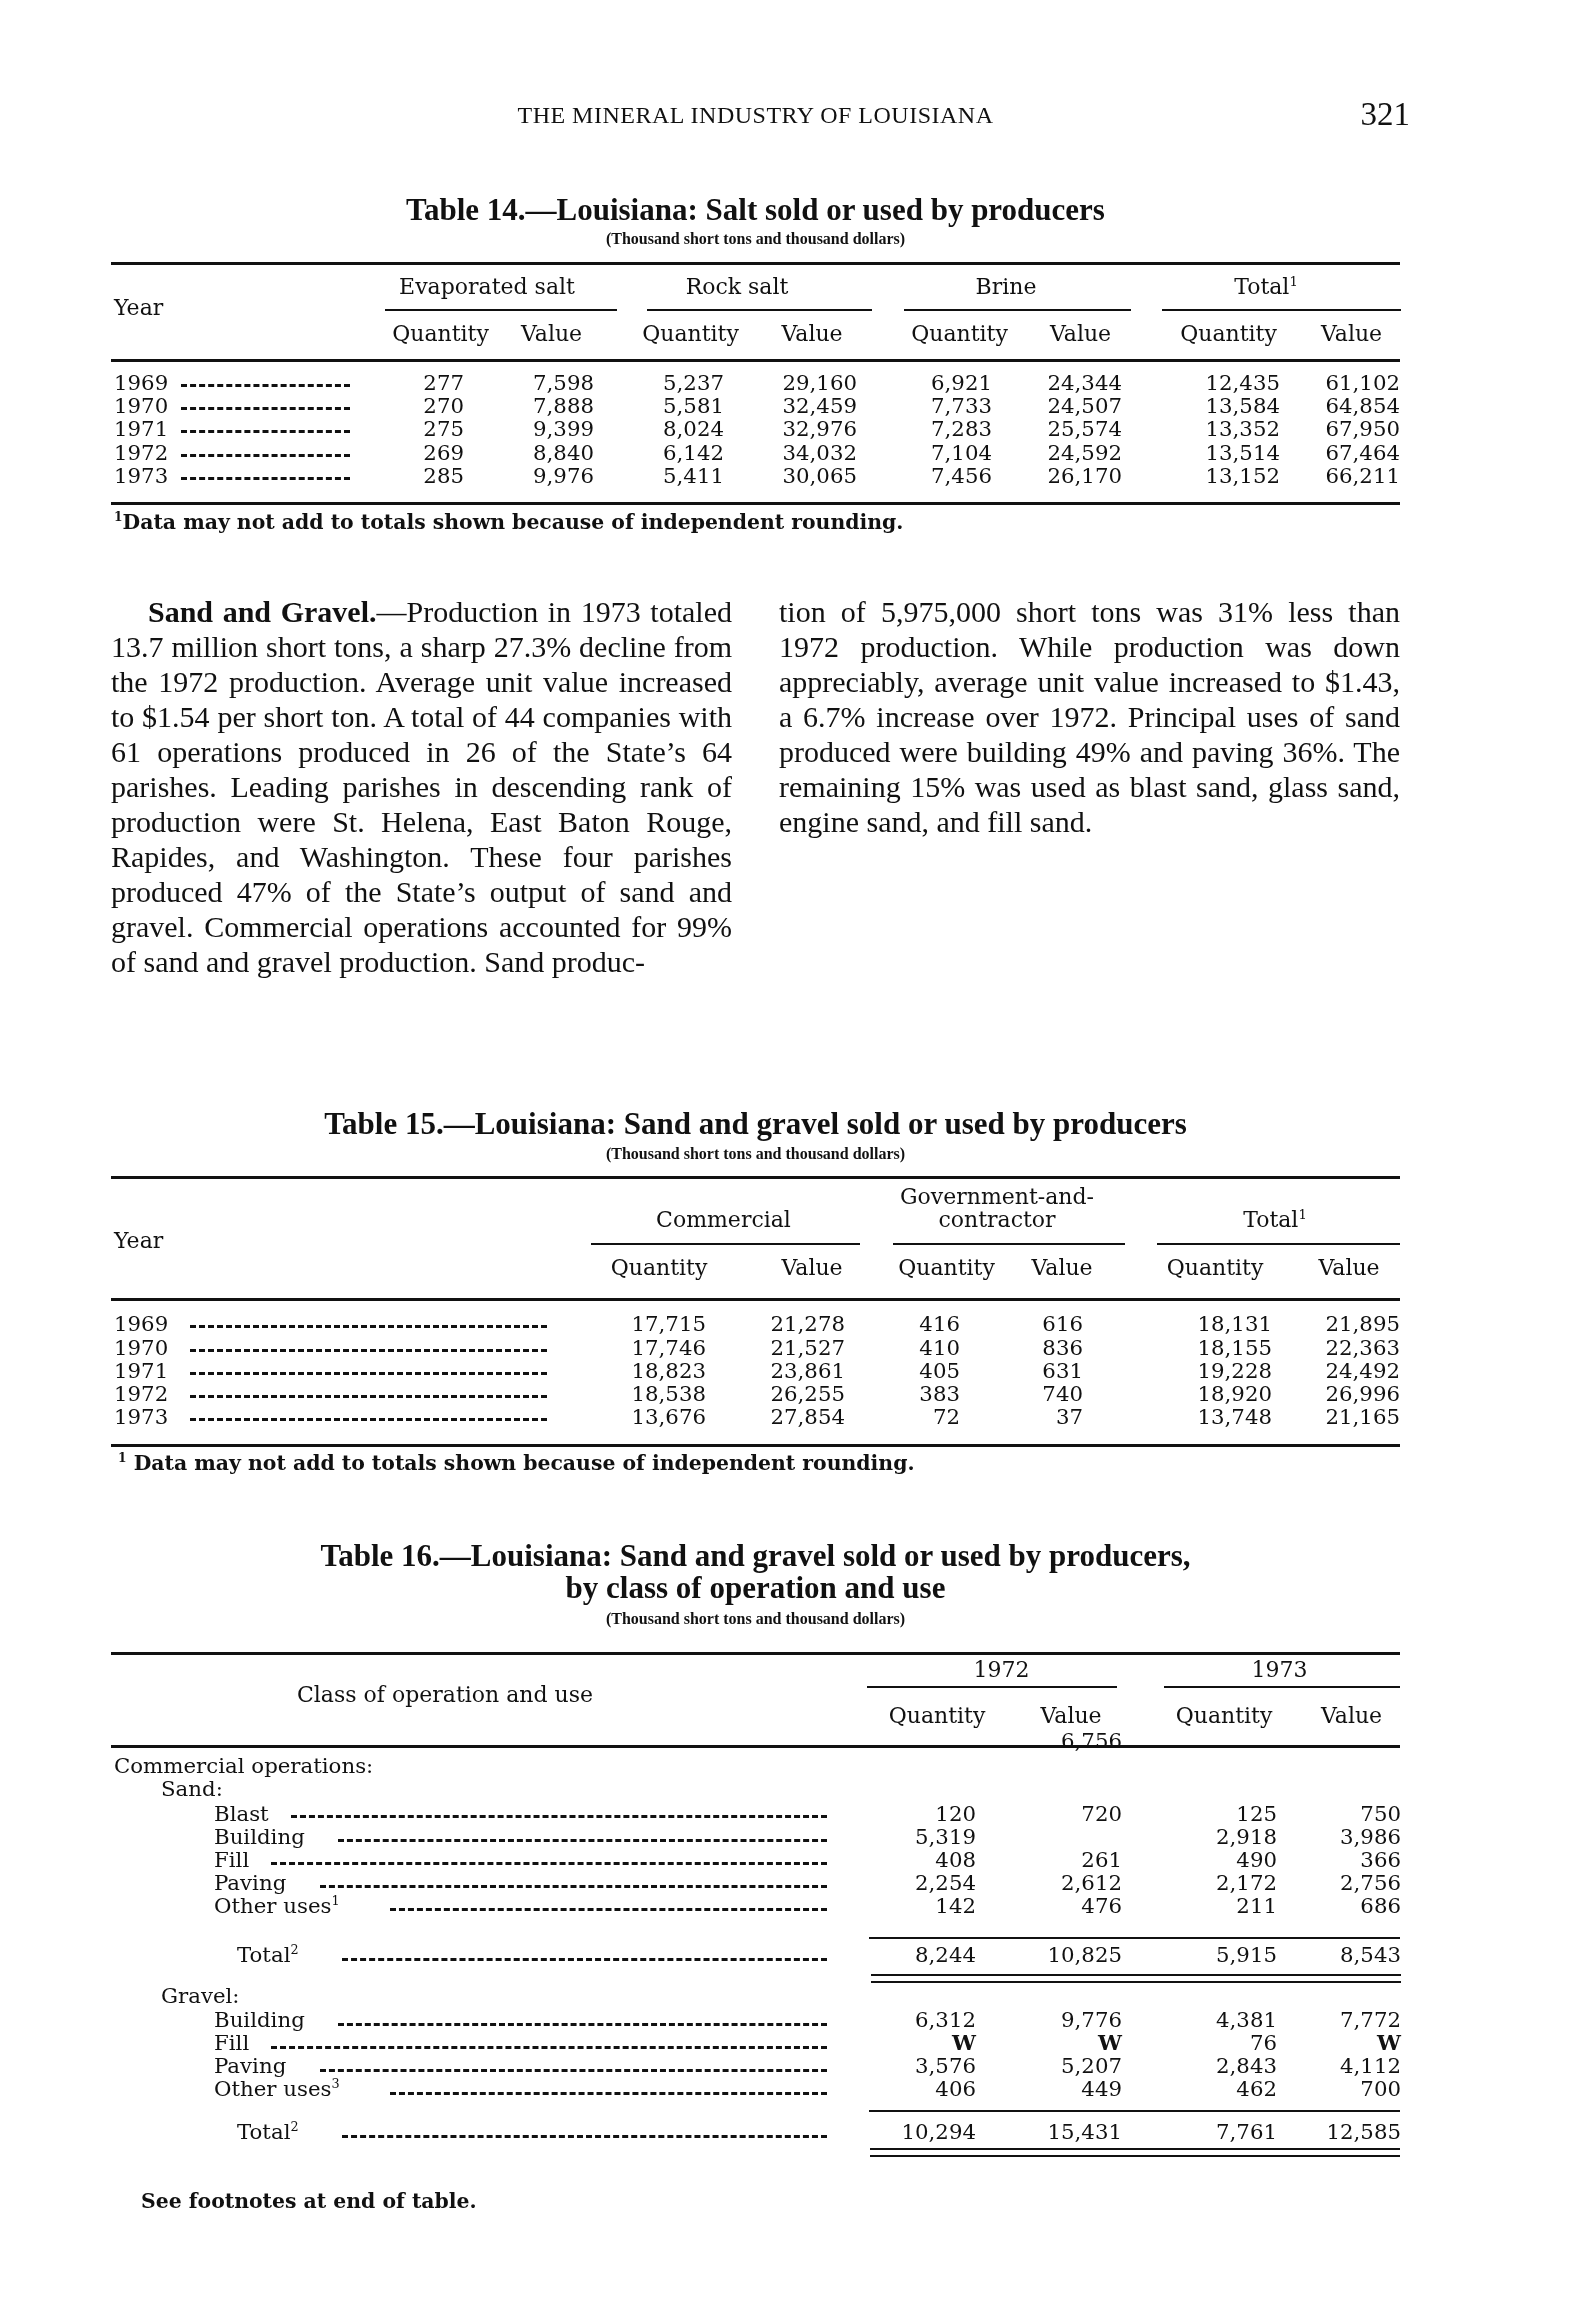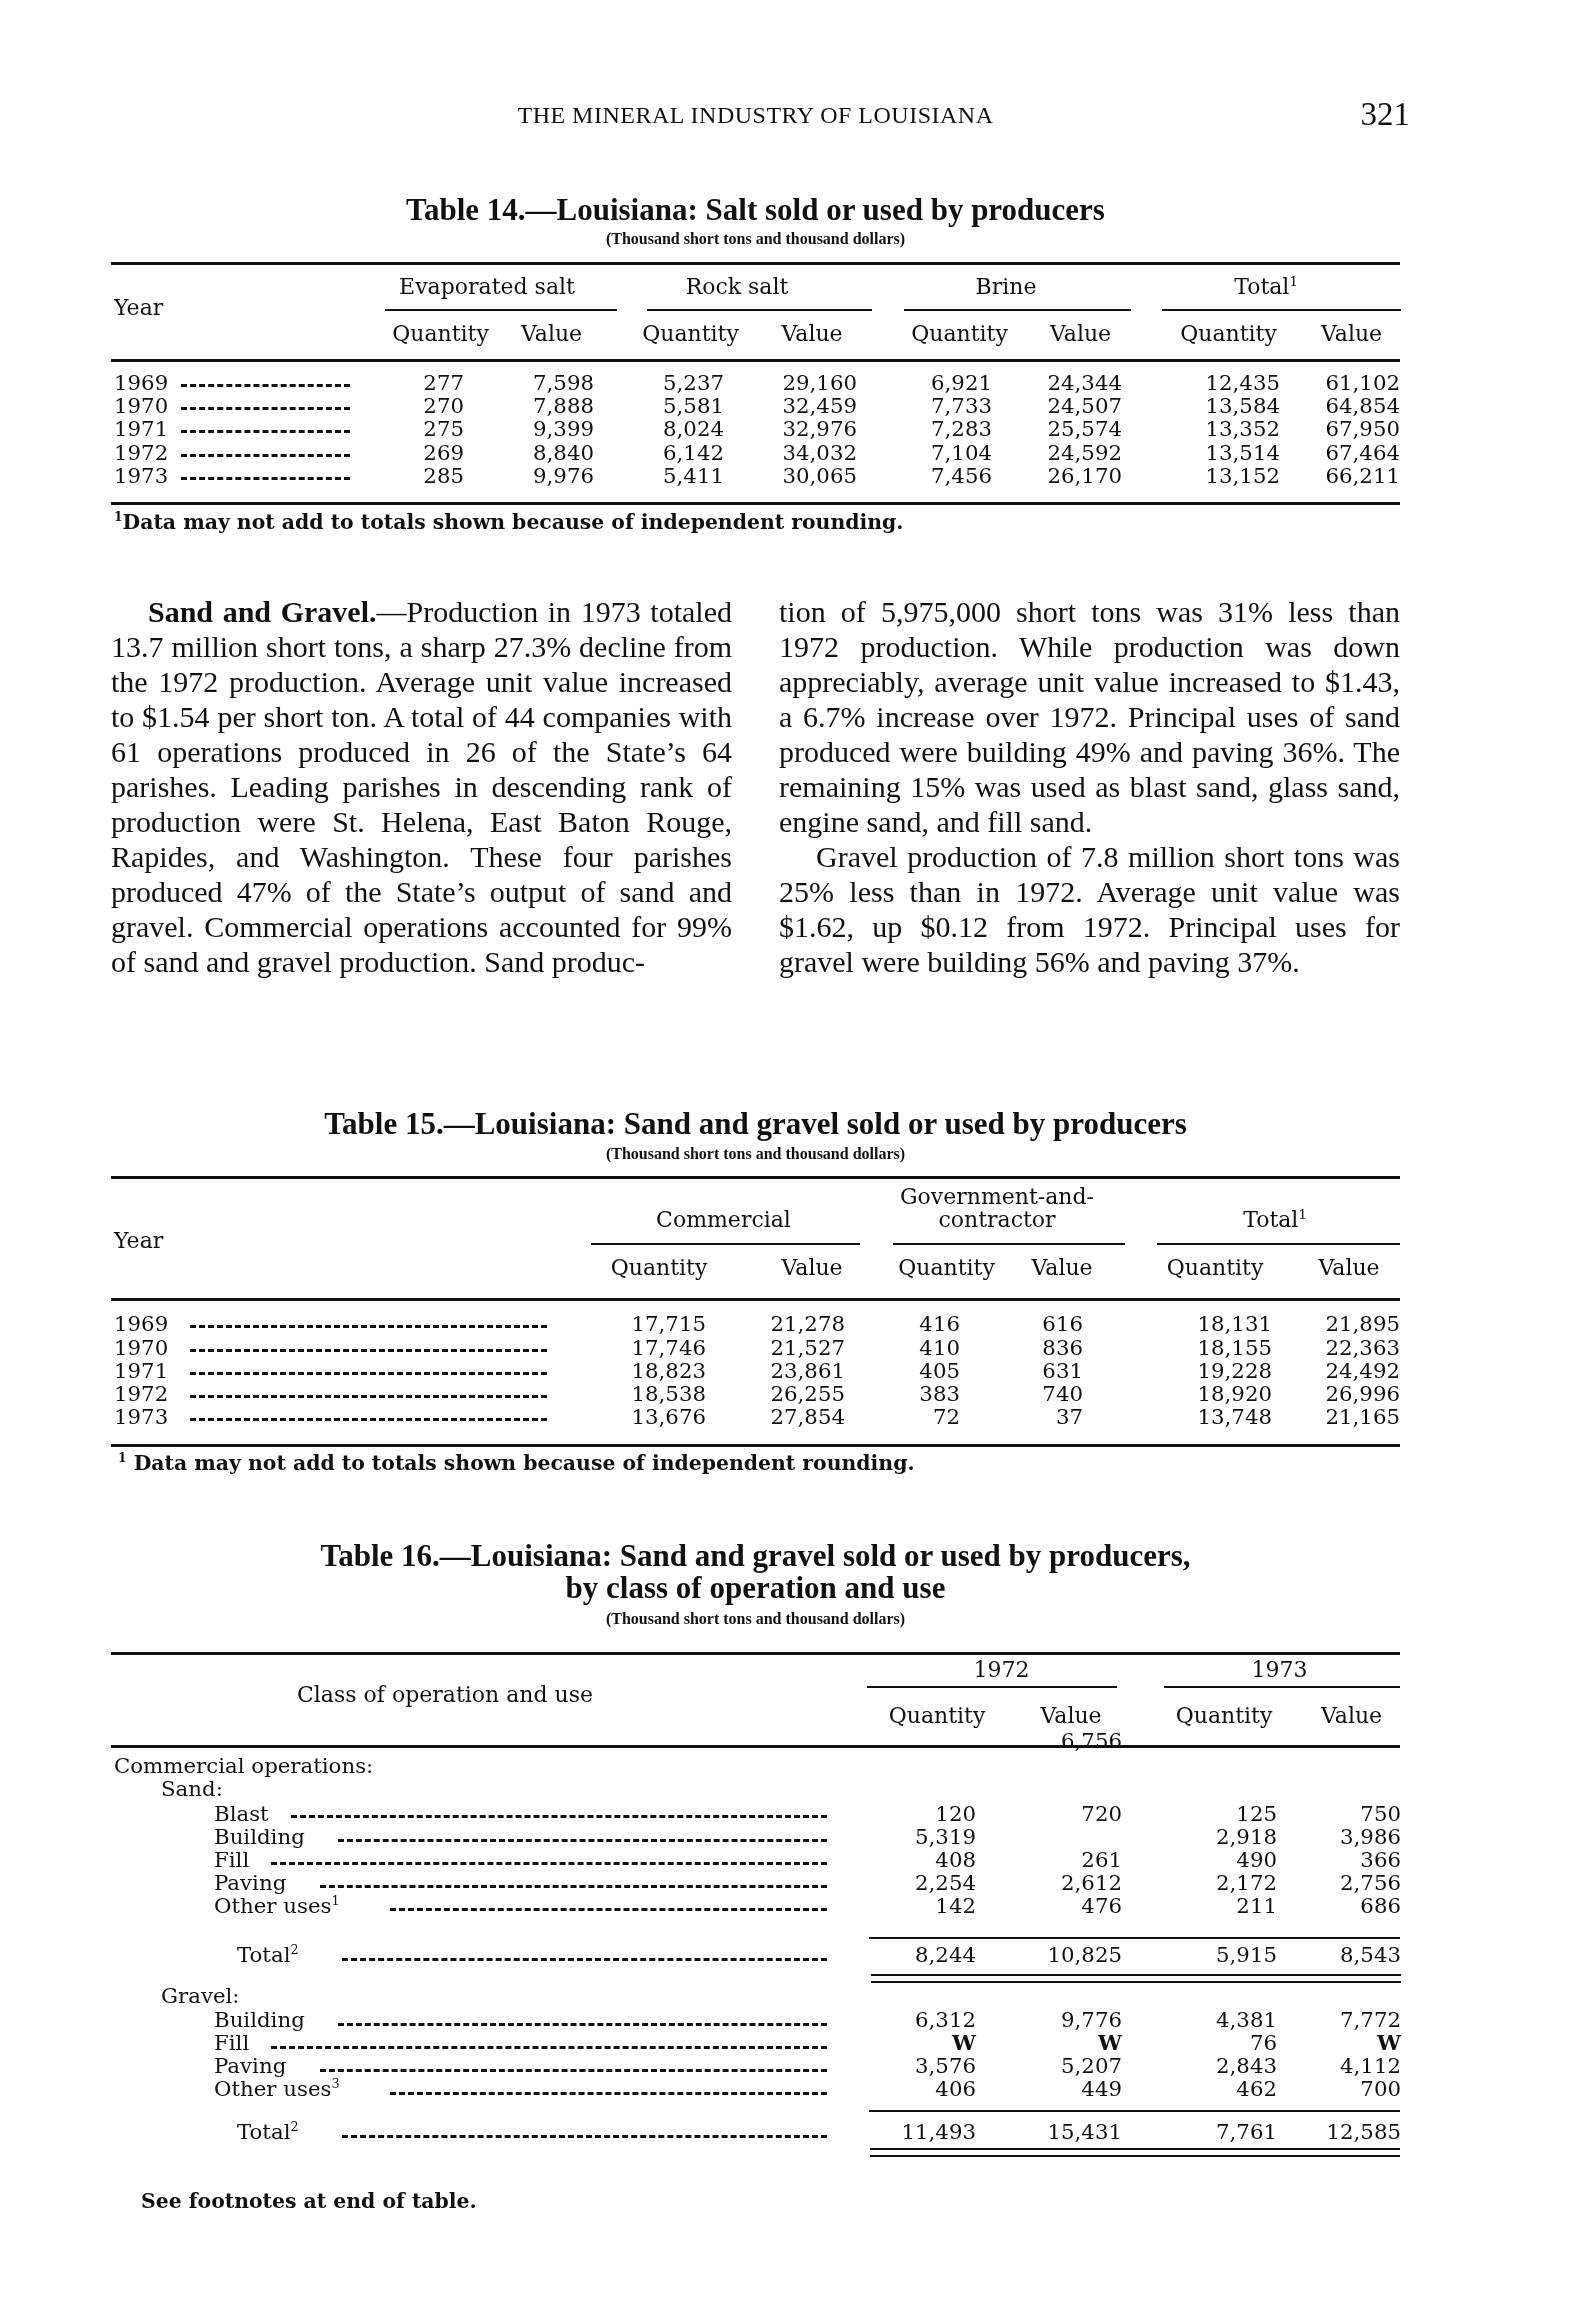--- a/index.html
+++ b/index.html
@@ -130,21 +130,20 @@
     <div class="rule" style="left:111px; top:502px; width:1289px;"></div>
 
     <div class="footnote" style="left:114px; top:510px;"><sup>1</sup><span>Data may not add to totals shown because of independent rounding.</span></div>
   </div>
 
   <div class="body-col" style="left:111px; top:594px; width:621px;">
     <p><span class="indent"></span><b>Sand and Gravel.</b><span>—Production in 1973 totaled 13.7 million short tons, a sharp 27.3% decline from the 1972 production. Average unit value increased to $1.54 per short ton. A total of 44 companies with 61 operations produced in 26 of the State’s 64 parishes. Leading parishes in descending rank of production were St. Helena, East Baton Rouge, Rapides, and Washington. These four parishes produced 47% of the State’s output of sand and gravel. Commercial operations accounted for 99% of sand and gravel production. Sand produc-</span></p>
   </div>
   <div class="body-col" style="left:779px; top:594px; width:621px;">
     <p>tion of 5,975,000 short tons was 31% less than 1972 production. While production was down appreciably, average unit value increased to $1.43, a 6.7% increase over 1972. Principal uses of sand produced were building 49% and paving 36%. The remaining 15% was used as blast sand, glass sand, engine sand, and fill sand.</p>
-    <p><span class="indent"></span><span>Gravel production of 7.8 million short tons was 25% less than in 1972. Average unit value was $1.62, up $0.12 from 1972. Principal uses for gravel were building 56% and paving 37%.</span></p>
   </div>
 
   <div>
     <div class="tbl-title" style="top:1108px;">Table 15.—Louisiana: Sand and gravel sold or used by producers</div>
     <div class="tbl-sub" style="top:1142px;">(Thousand short tons and thousand dollars)</div>
 
     <div class="rule" style="left:111px; top:1176px; width:1289px;"></div>
 
     <div class="cell hdr" style="left:114px; top:1229px;">Year</div>
 
@@ -334,21 +333,21 @@
       <div class="cell r" style="left:1020px; top:2077px; width:102px;">449</div>
       <div class="cell r" style="left:1159px; top:2077px; width:118px;">462</div>
       <div class="cell r" style="left:1298px; top:2077px; width:103px;">700</div>
     </div>
 
     <div class="rule thin" style="left:869px; top:2110px; width:531px;"></div>
 
     <div>
       <div class="cell" style="left:237px; top:2120px;"><span>Total</span><sup>2</sup></div>
       <div class="leader" style="left:342px; top:2135px; width:485px;"></div>
-      <div class="cell r" style="left:872px; top:2120px; width:104px;">11,493</div>
+      <div class="cell r" style="left:872px; top:2120px; width:104px;">10,294</div>
       <div class="cell r" style="left:1020px; top:2120px; width:102px;">15,431</div>
       <div class="cell r" style="left:1159px; top:2120px; width:118px;">7,761</div>
       <div class="cell r" style="left:1298px; top:2120px; width:103px;">12,585</div>
     </div>
     <div class="rule thin" style="left:870px; top:2148px; width:530px;"></div>
     <div class="rule thin" style="left:870px; top:2155px; width:530px;"></div>
 
     <div class="footnote" style="left:141px; top:2189px; font-weight:bold;">See footnotes at end of table.</div>
   </div>
 

